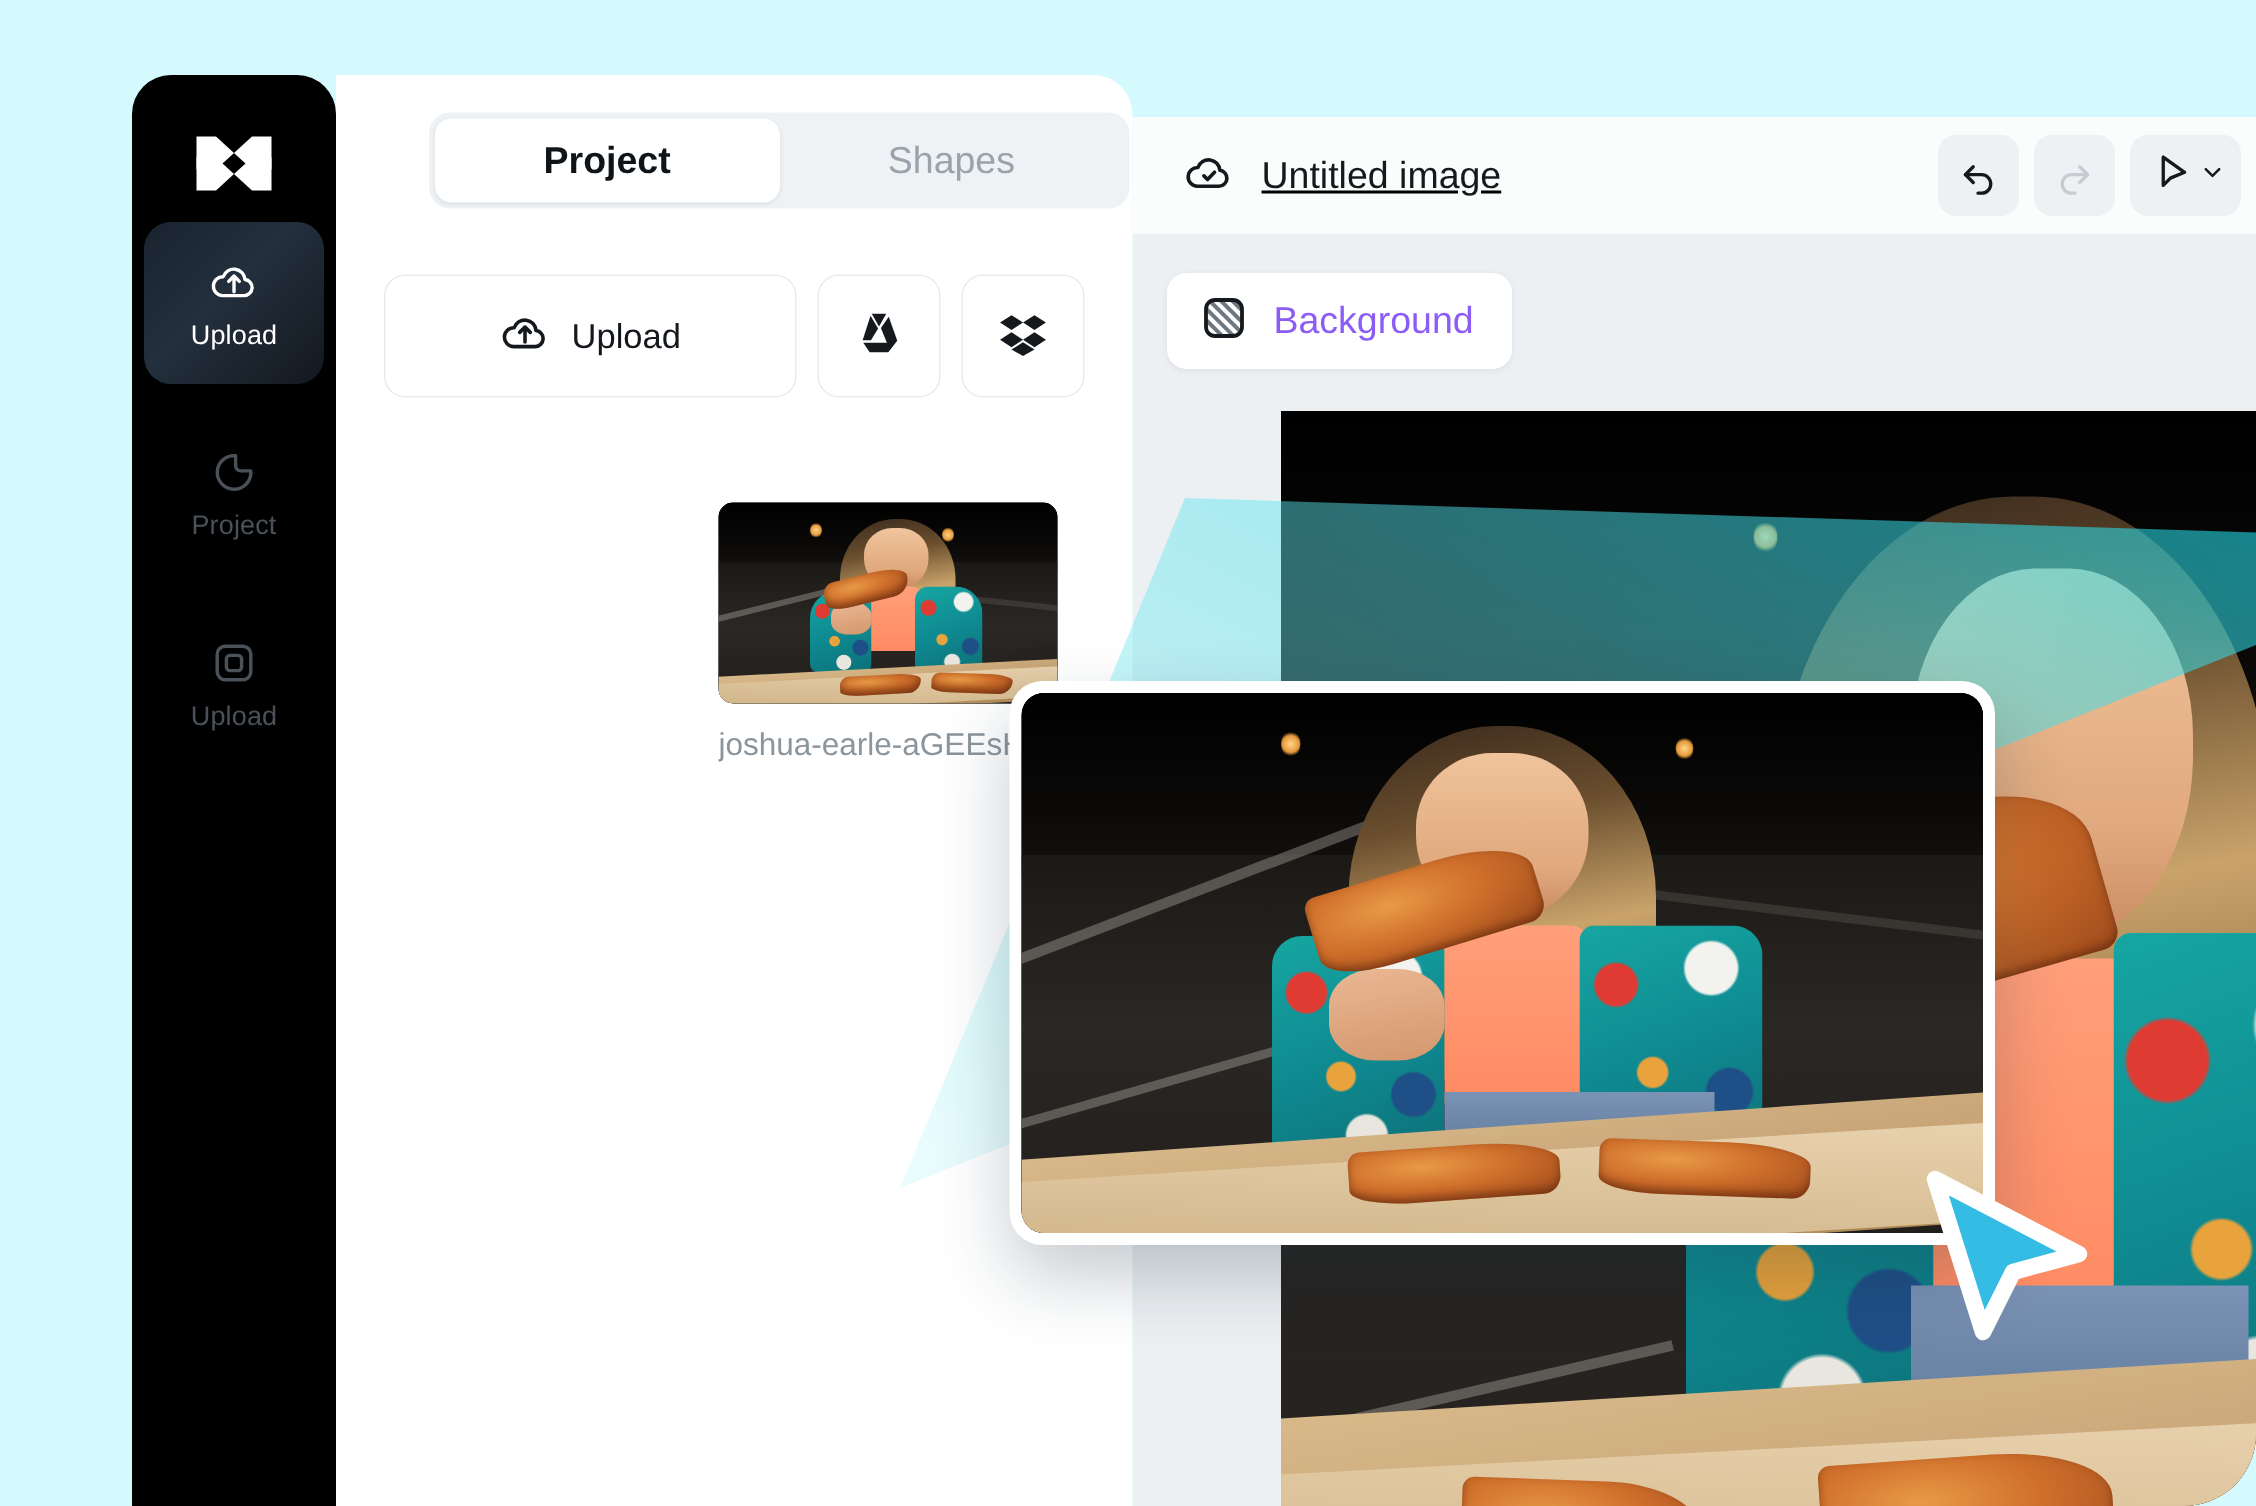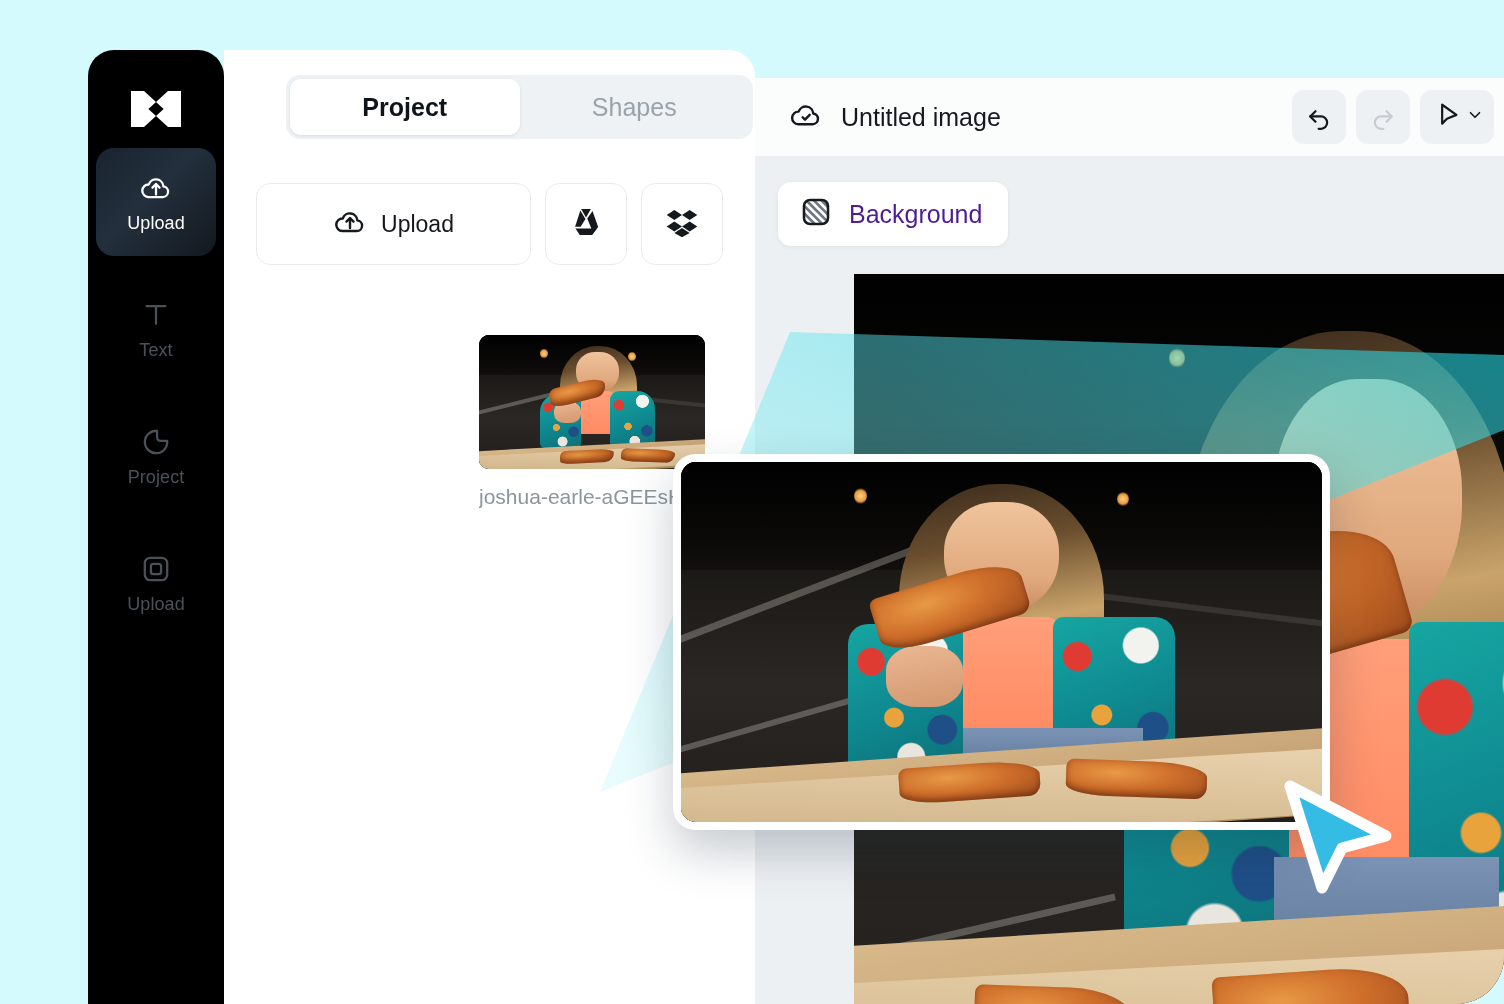--- a/index.html
+++ b/index.html
@@ -172,20 +172,21 @@
     overflow: hidden;
     z-index: 3;
   }
   .editor-topbar {
     position: absolute;
     left: 0; top: 0;
     width: 749px; height: 78px;
     background: #fbfcfc;
     display: flex;
     align-items: center;
+    text-decoration: underline;
   }
   .doc-title-wrap {
     display: flex; align-items: center; gap: 18px;
     margin-left: 34px;
   }
   .doc-title {
     font-size: 25px;
     color: #15191e;
   }
   .topbar-right {
@@ -213,21 +214,21 @@
     left: 23px; top: 104px;
     height: 64px;
     padding: 0 26px 0 22px;
     background: #ffffff;
     border-radius: 13px;
     display: flex; align-items: center; gap: 17px;
     box-shadow: 0 1px 4px rgba(16,24,40,.07);
     cursor: pointer;
     z-index: 4;
   }
-  .bg-btn .lbl { font-size: 25px; color: #4c1d95; }
+  .bg-btn .lbl { font-size: 25px; color: #8b5cf6; }
 
   .canvas-img {
     position: absolute;
     left: 99px; top: 196px;
     width: 750px; height: 810px;
     overflow: hidden;
   }
 
   
   .photo { position: absolute; inset: 0; background: #080706; overflow: hidden; }
@@ -468,29 +469,20 @@
             <svg width="34" height="34" viewBox="0 0 24 24" fill="none" stroke="#ffffff" stroke-width="1.6" stroke-linecap="round" stroke-linejoin="round">
               <path d="M6.6 18.4h10.2a3.8 3.8 0 0 0 .4-7.57 5.3 5.3 0 0 0-10.3-1.3A3.9 3.9 0 0 0 6.6 18.4z"></path>
               <line x1="12" y1="16.6" x2="12" y2="9.4"></line>
               <polyline points="9.5,11.7 12,9.2 14.5,11.7"></polyline>
             </svg>
           </span>
           <span class="ri-label">Upload</span>
         </div>
 
 
-        <div class="rail-item">
-          <span class="ri-icon">
-            <svg width="32" height="32" viewBox="0 0 24 24" fill="none" stroke="#4a5158" stroke-width="1.7" stroke-linecap="round" stroke-linejoin="round">
-              <line x1="5" y1="5.4" x2="19" y2="5.4"></line>
-              <line x1="12" y1="5.4" x2="12" y2="18.6"></line>
-            </svg>
-          </span>
-          <span class="ri-label">Text</span>
-        </div>
 
 
         <div class="rail-item">
           <span class="ri-icon">
             <svg width="32" height="32" viewBox="0 0 24 24" fill="none" stroke="#4a5158" stroke-width="1.7" stroke-linecap="round" stroke-linejoin="round">
               <path d="M20.4 11.2a8.4 8.4 0 1 1-7.6-7.6v5a2.6 2.6 0 0 0 2.6 2.6z"></path>
             </svg>
           </span>
           <span class="ri-label">Project</span>
         </div>

